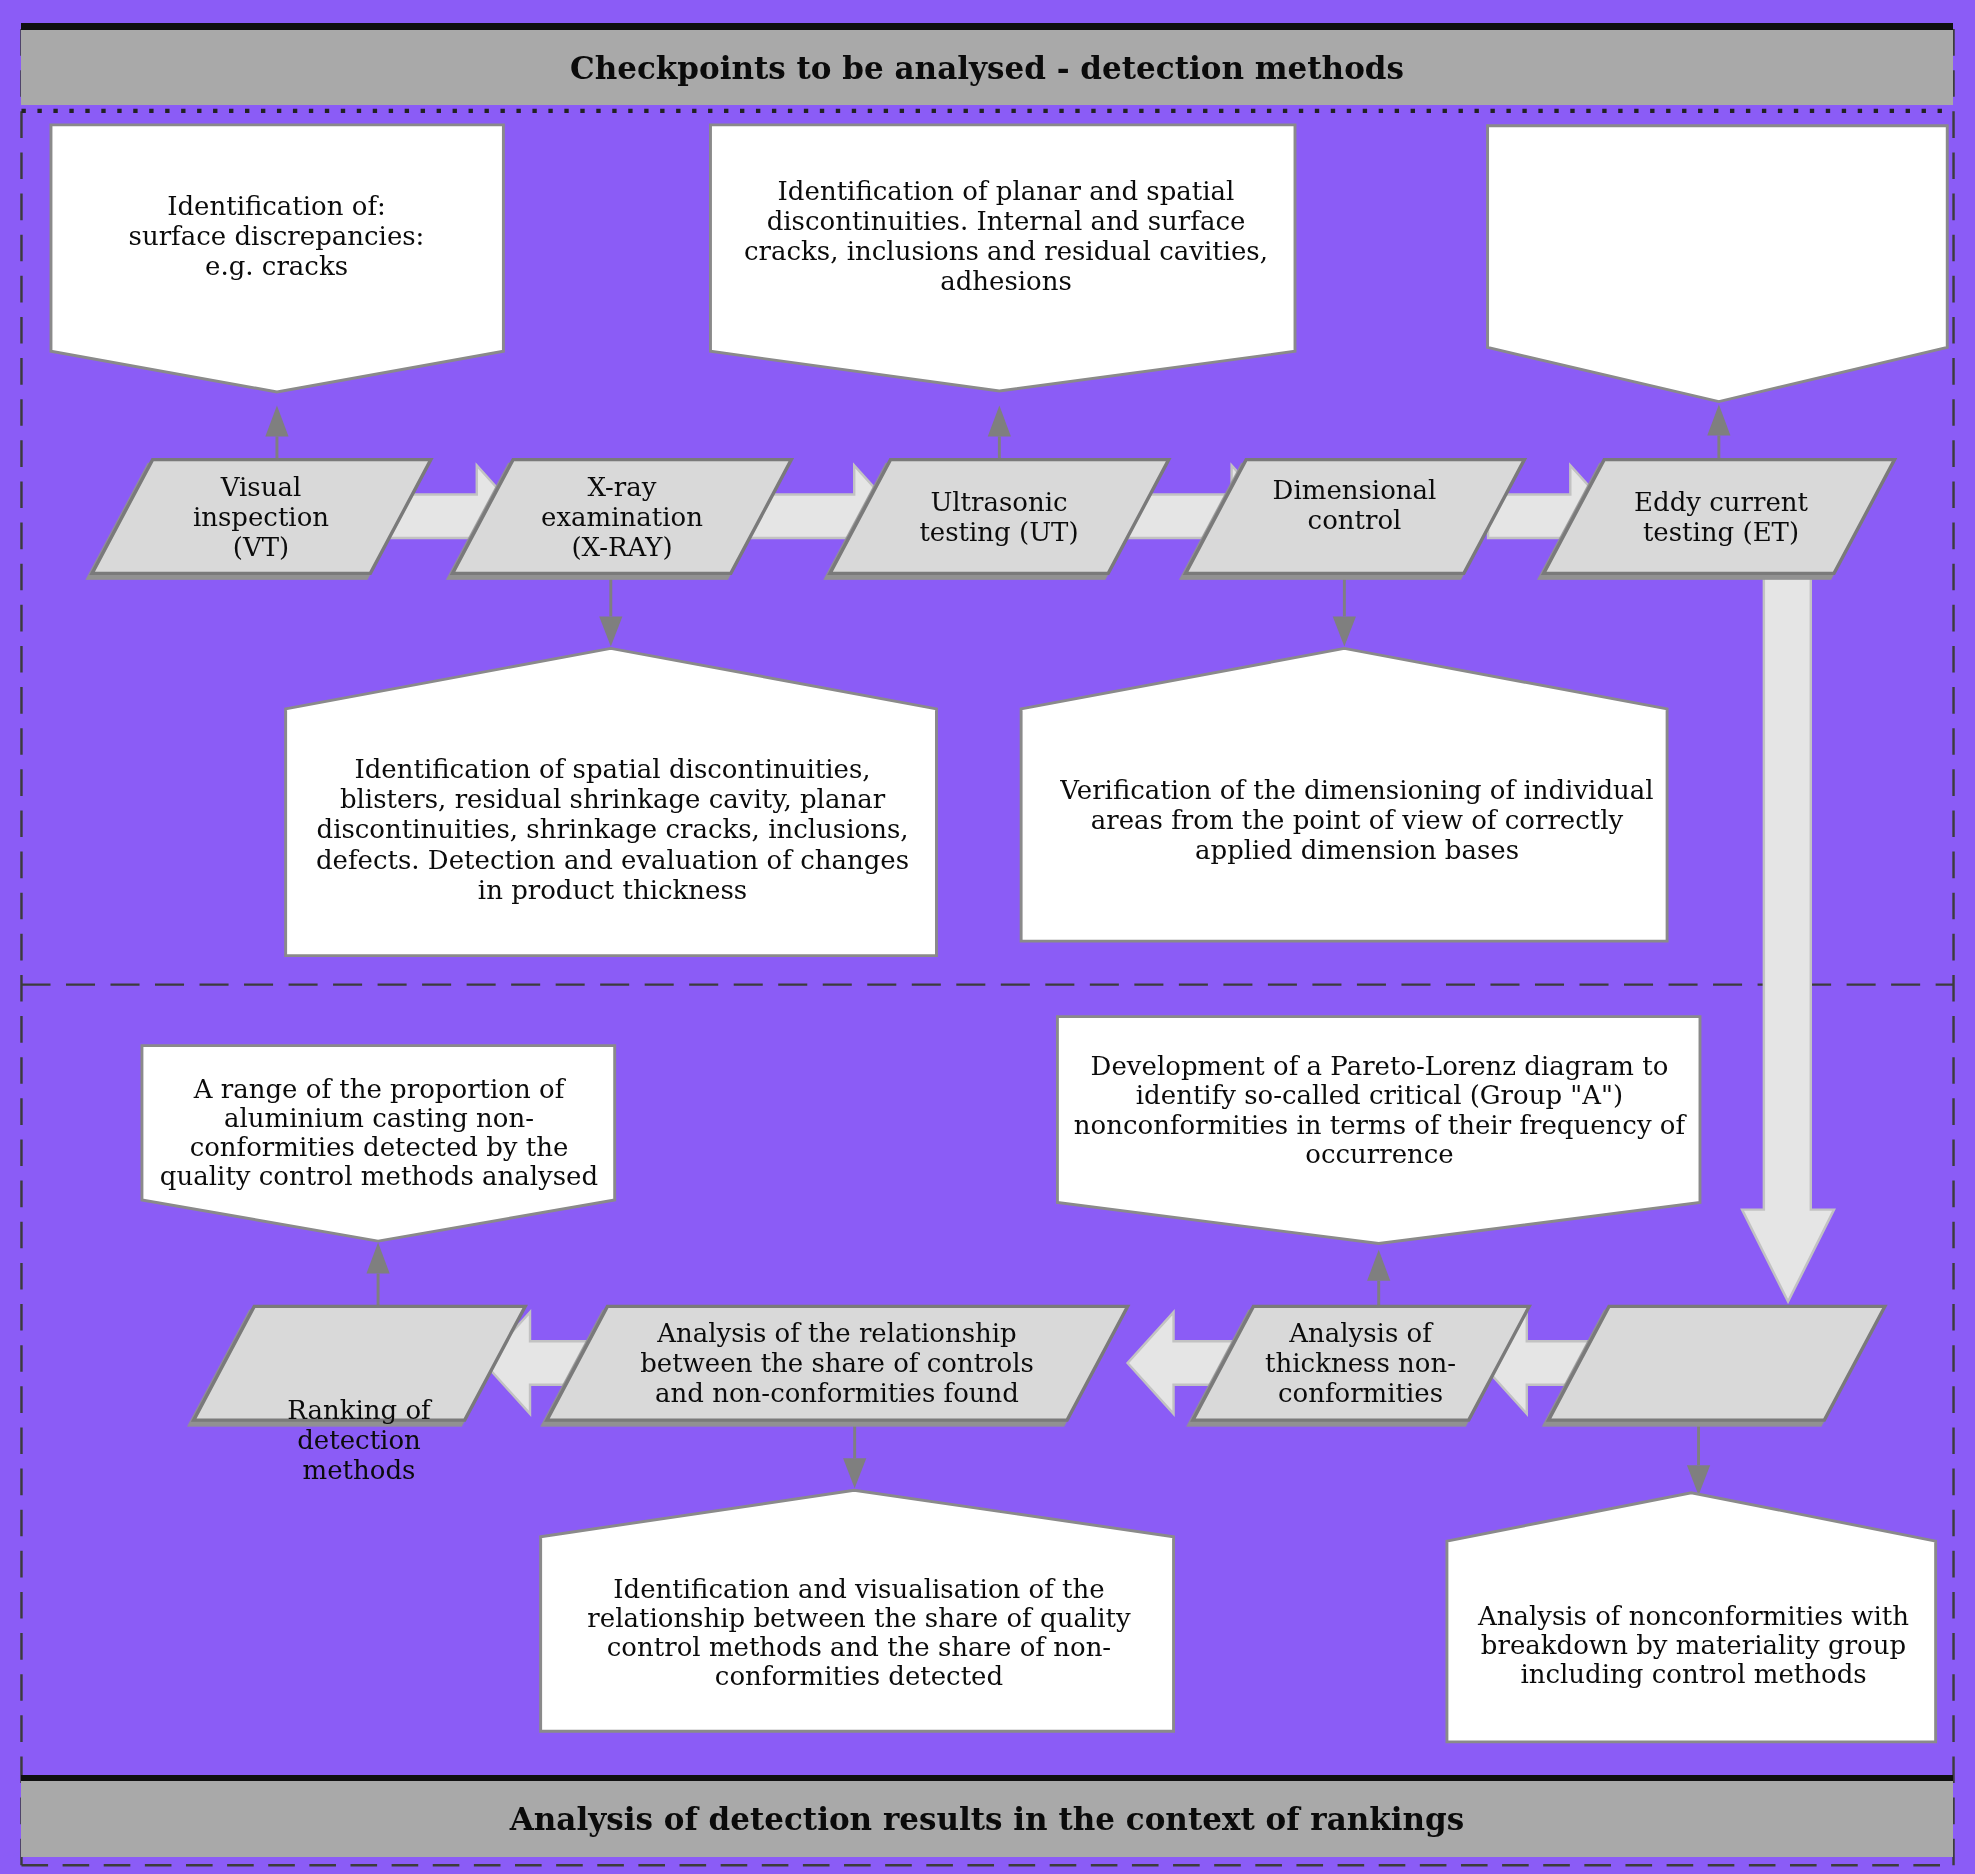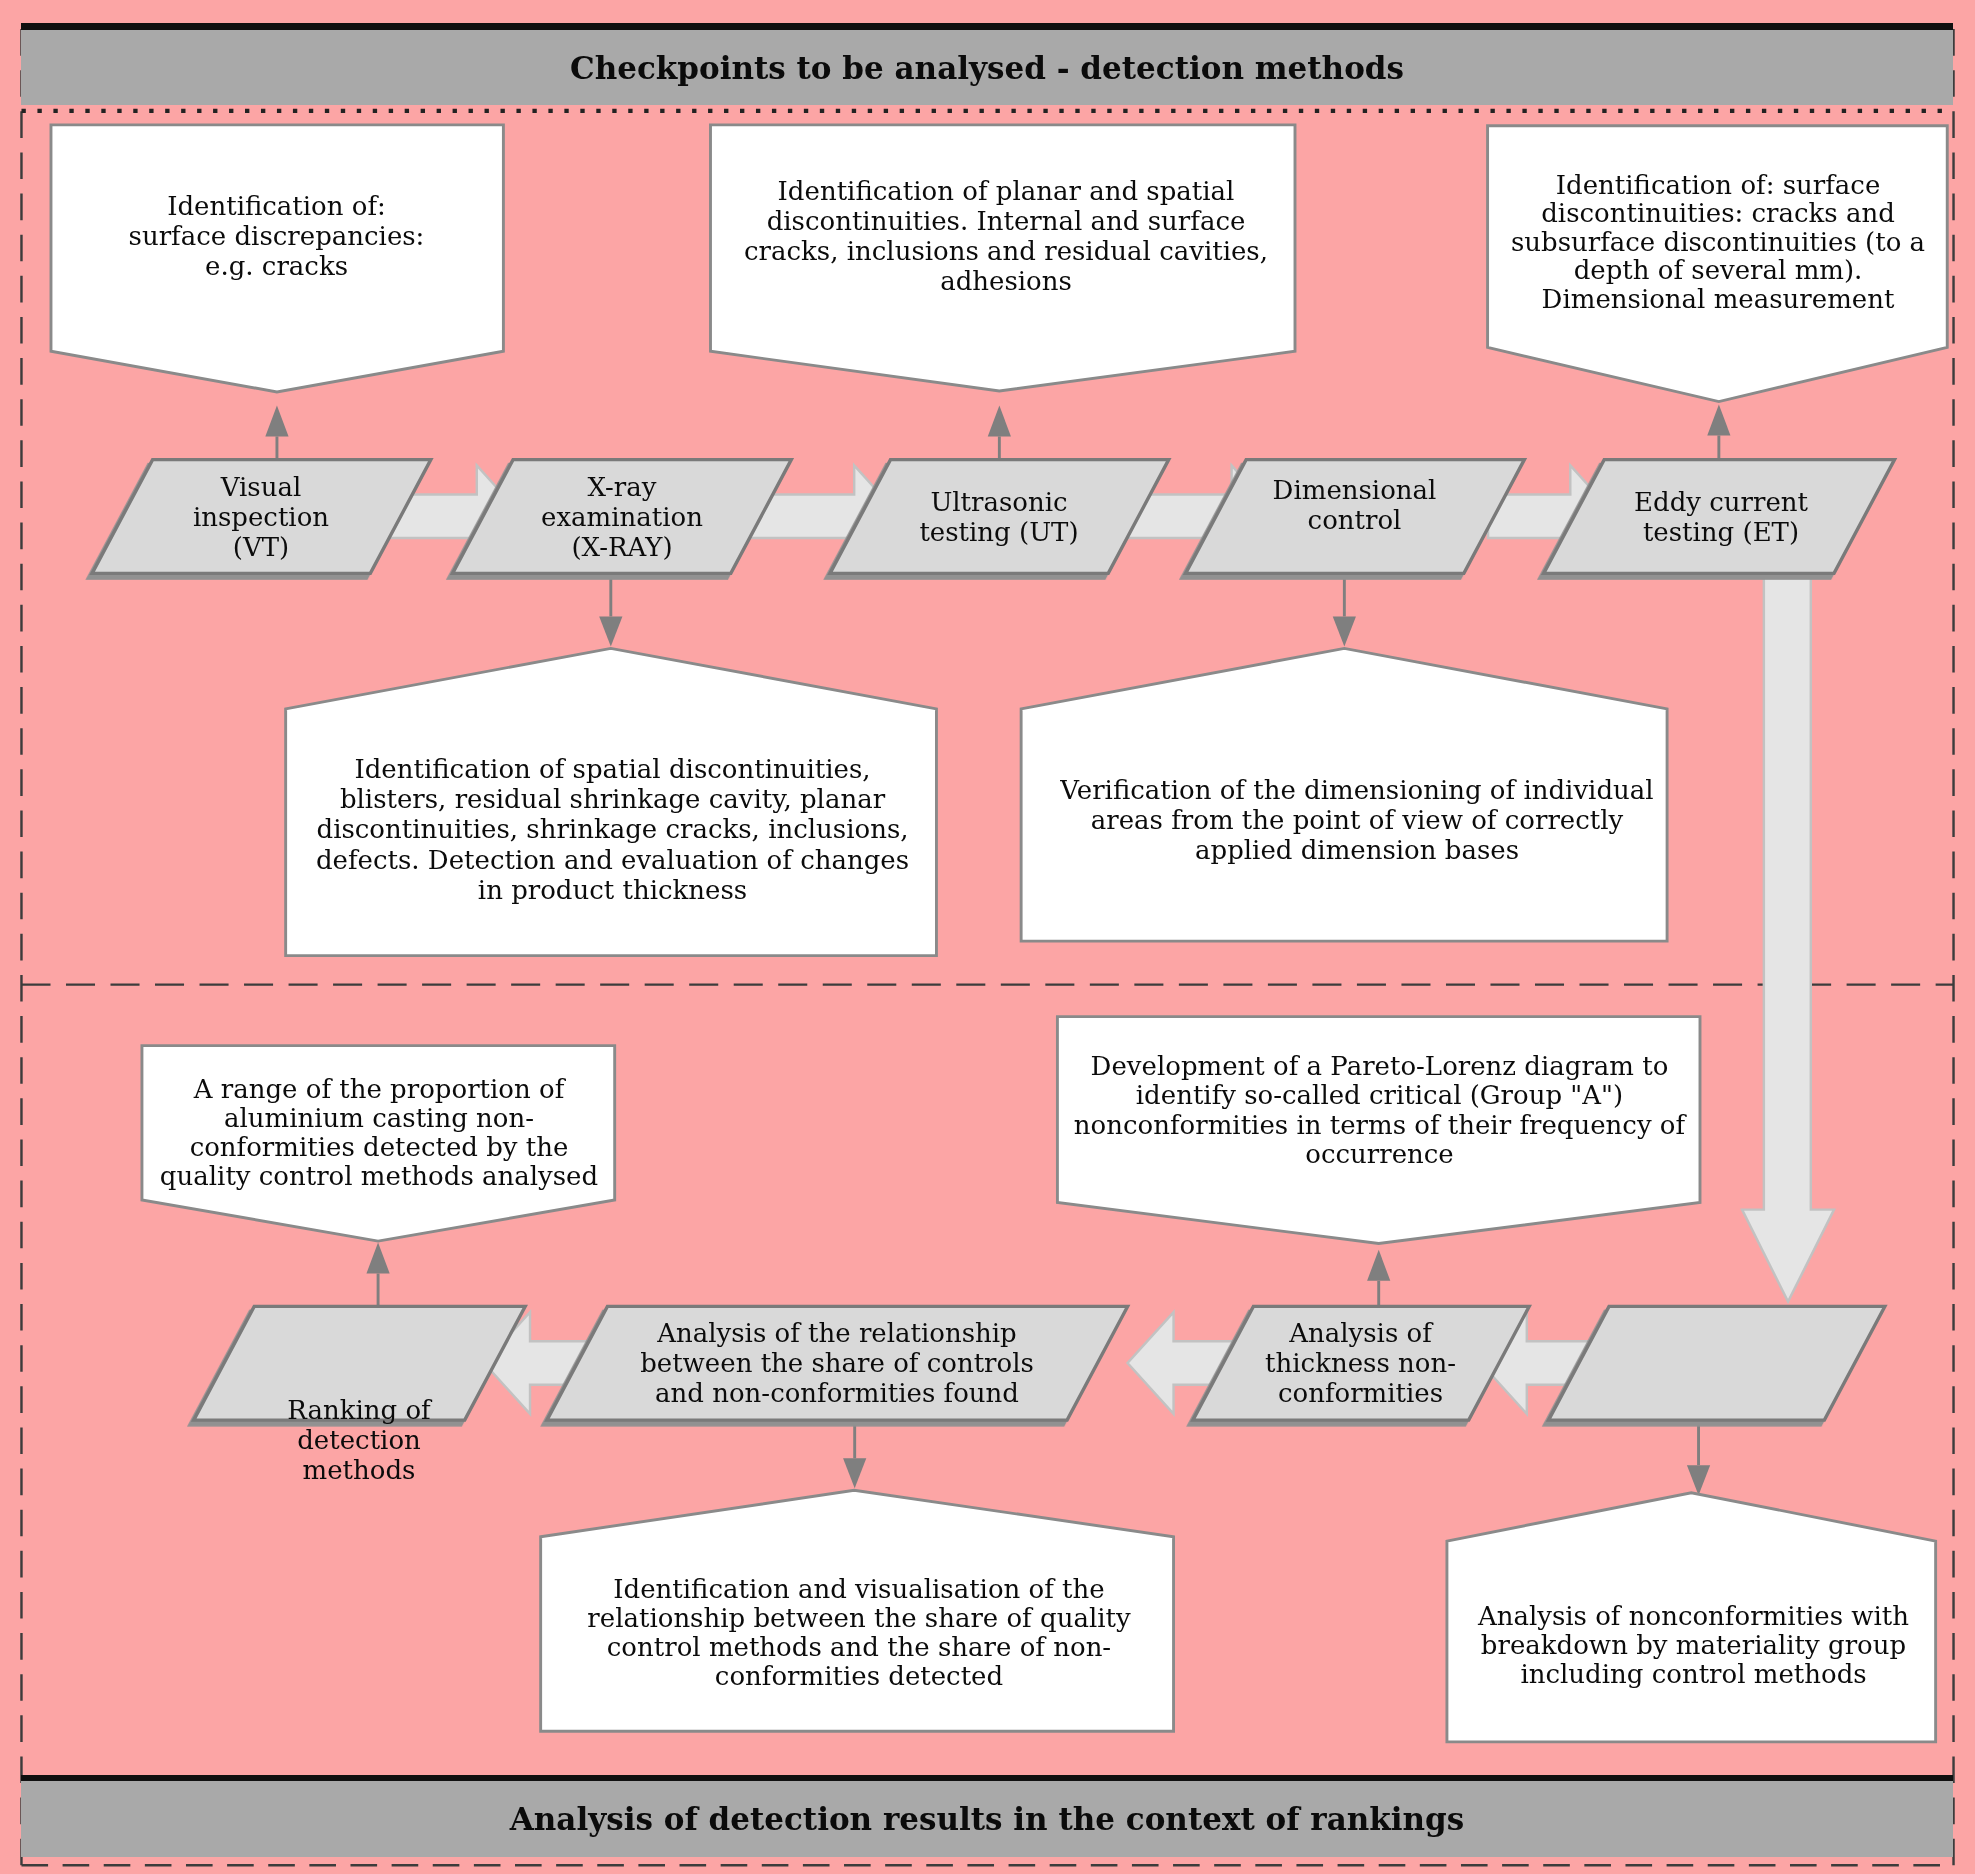--- a/index.html
+++ b/index.html
@@ -1,16 +1,16 @@
 <!DOCTYPE html>
 <html style="font-size:7.7px"><head>
 <meta charset="utf-8">
 <style>
   html,body{margin:0;padding:0;background:#ffffff;}
-  #canvas{position:relative;width:1975px;height:1874px;background:#fca5a5;
+  #canvas{position:relative;width:1975px;height:1874px;background:#8b5cf6;
           font-family:"DejaVu Serif","Liberation Serif",serif;color:#0b0b0b;}
   svg.layer{position:absolute;left:0;top:0;}
   .bar{position:absolute;left:21px;width:1932px;background:#a9a9a9;
        display:flex;align-items:center;justify-content:center;
        font-weight:bold;font-size:31px;box-sizing:border-box;}
   .bar.top{top:23px;height:82px;border-top:7.7px solid #101010;}
   .bar.bottom{top:1775px;height:82px;border-top:6.8px solid #101010;}
   .txt{position:absolute;display:flex;align-items:center;justify-content:center;
        text-align:center;font-size:26px;line-height:1.16;}
   .pre{white-space:pre-line;}
@@ -123,21 +123,20 @@
   <div class="txt" style="left:174px;top:466px;width:174px;height:102px;">Visual inspection (VT)</div>
   <div class="txt" style="left:530px;top:466px;width:184px;height:102px;">X-ray examination (X-RAY)</div>
   <div class="txt" style="left:907px;top:466px;width:184px;height:102px;">Ultrasonic testing (UT)</div>
   <div class="txt" style="left:1253px;top:454px;width:203px;height:102px;">Dimensional control</div>
   <div class="txt" style="left:1617px;top:466px;width:208px;height:102px;">Eddy current testing (ET)</div>
 
   <div class="txt pre" style="left:65px;top:132px;width:423px;height:208px;">Identification of:
 surface discrepancies:
 e.g. cracks</div>
   <div class="txt" style="left:724px;top:132px;width:564px;height:208px;">Identification of planar and spatial discontinuities. Internal and surface cracks, inclusions and residual cavities, adhesions</div>
-  <div class="txt" style="left:1500px;top:133px;width:436px;height:218px;line-height:1.1;">Identification of: surface discontinuities: cracks and subsurface discontinuities (to a depth of several mm). Dimensional measurement</div>
 
   <div class="txt" style="left:310px;top:716px;width:605px;height:227px;">Identification of spatial discontinuities, blisters, residual shrinkage cavity, planar discontinuities, shrinkage cracks, inclusions, defects. Detection and evaluation of changes in product thickness</div>
   <div class="txt" style="left:1045px;top:716px;width:624px;height:208px;">Verification of the dimensioning of individual areas from the point of view of correctly applied dimension bases</div>
 
   <div class="txt" style="left:155px;top:1053px;width:448px;height:160px;line-height:1.12;">A range of the proportion of aluminium casting non-conformities detected by the quality control methods analysed</div>
   <div class="txt" style="left:1072px;top:1028px;width:615px;height:165px;line-height:1.12;">Development of a Pareto-Lorenz diagram to identify so-called critical (Group "A") nonconformities in terms of their frequency of occurrence</div>
 
   <div class="txt" style="left:279px;top:1389px;width:160px;height:102px;">Ranking of detection methods</div>
   <div class="txt" style="left:619px;top:1312px;width:436px;height:102px;">Analysis of the relationship between the share of controls and non-conformities found</div>
   <div class="txt" style="left:1259px;top:1312px;width:203px;height:102px;">Analysis of thickness non-conformities</div>

